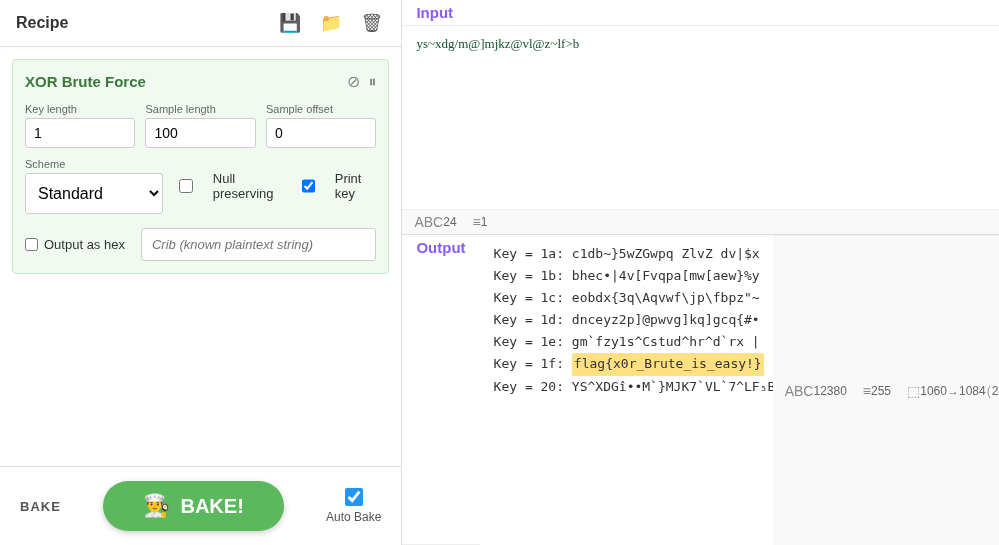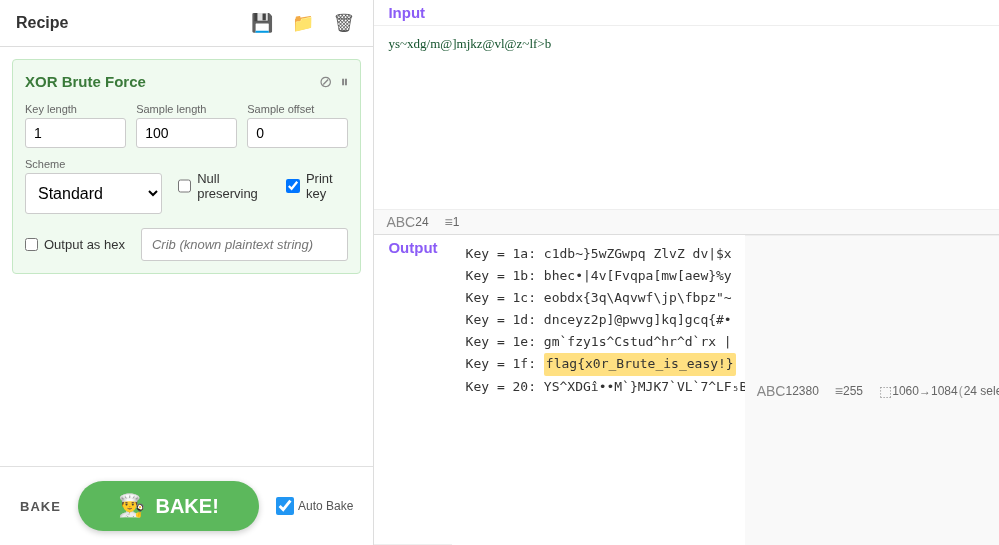--- a/index.html
+++ b/index.html
@@ -124,21 +124,21 @@
 
     .scheme-group {
       display: flex;
       flex-direction: column;
       width: 160px;
     }
 
     .checkbox-group {
       display: flex;
       align-items: center;
-      gap: 6px;
+      gap: 20px;
       cursor: pointer;
     }
 
     .checkbox-group input[type=checkbox] {
       width: 16px;
       height: 16px;
       cursor: pointer;
     }
 
     .checkbox-label {
@@ -204,21 +204,21 @@
       gap: 10px;
       box-shadow: 0 2px 6px rgba(0,0,0,0.2);
     }
 
     .bake-icon {
       font-size: 22px;
     }
 
     .auto-bake-group {
       display: flex;
-      flex-direction: row;
+      flex-direction: column;
       align-items: center;
       gap: 4px;
     }
 
     .auto-bake-checkbox {
       width: 18px;
       height: 18px;
       accent-color: #2196f3;
     }
 

